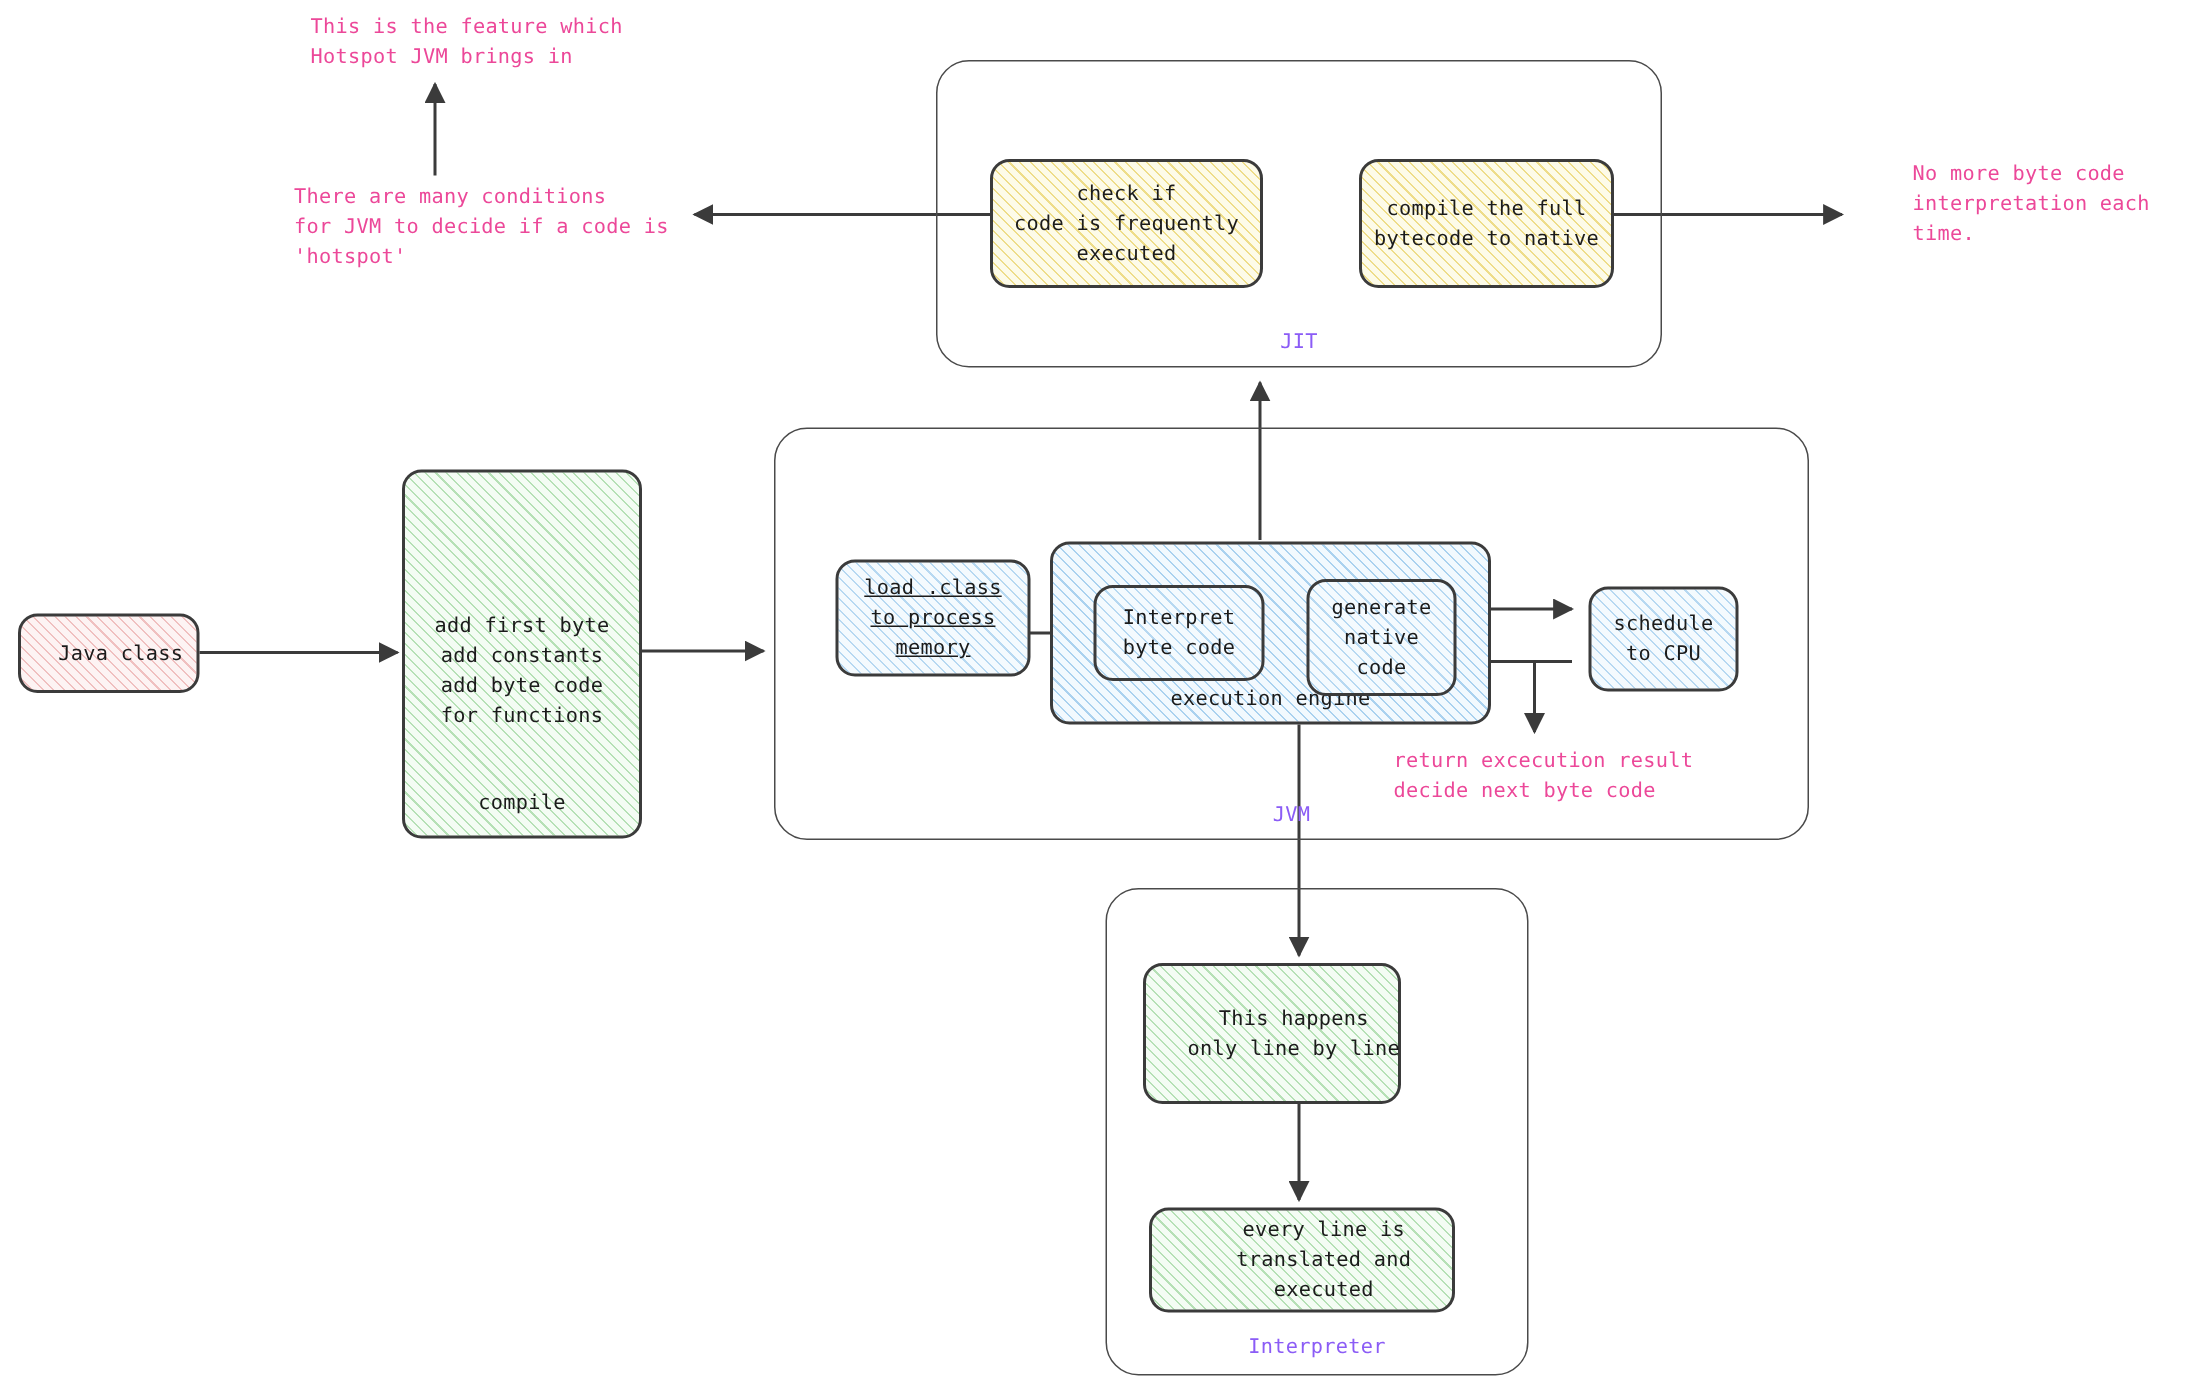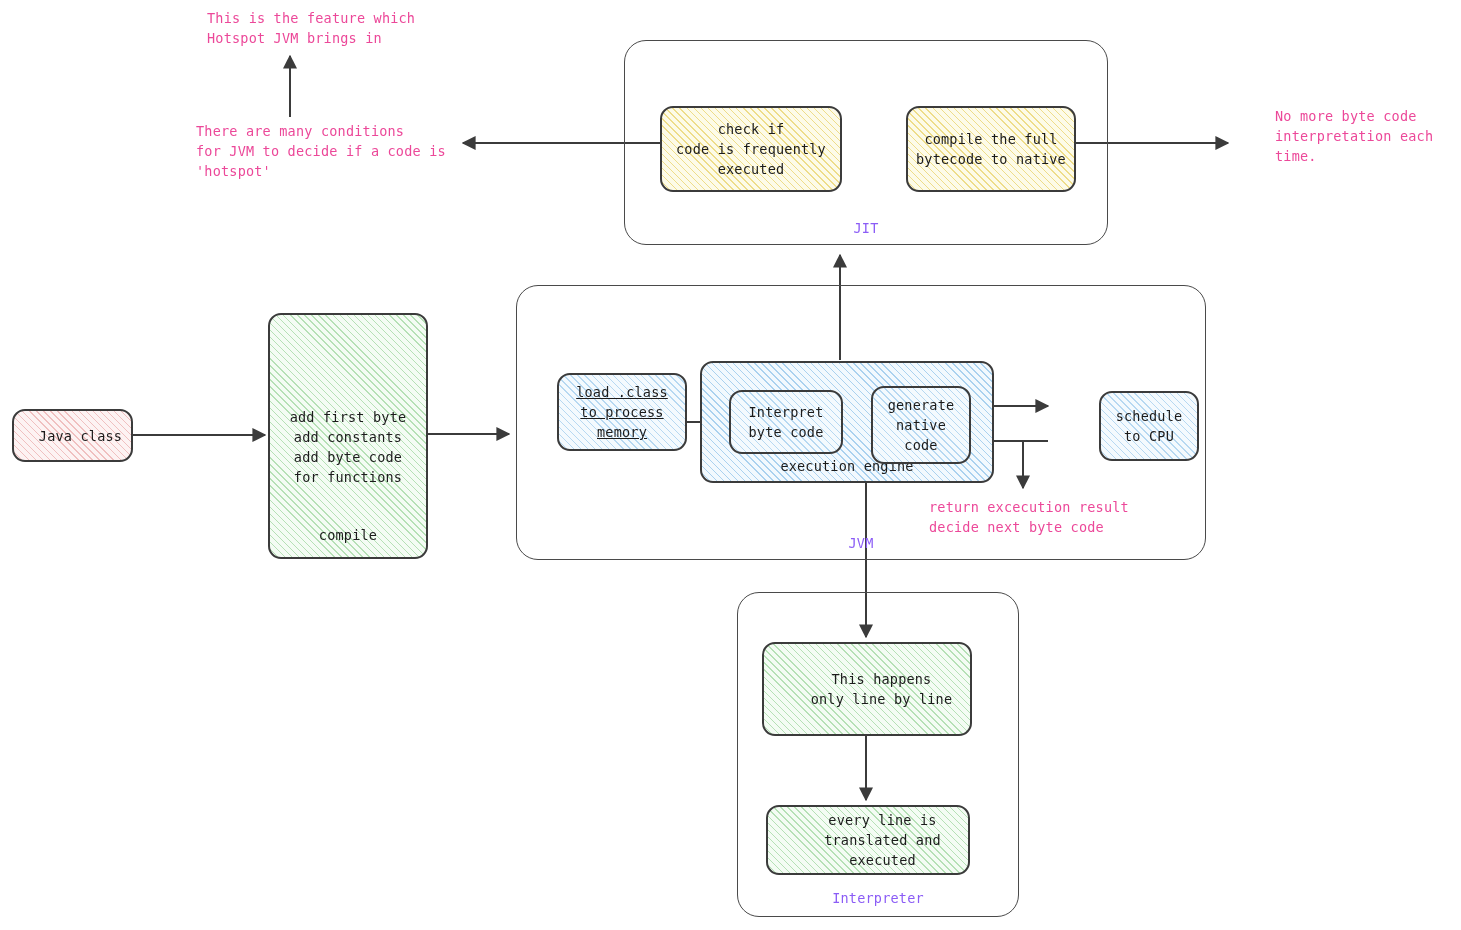--- a/index.html
+++ b/index.html
@@ -211,39 +211,39 @@
 bytecode to native</div>
 
   <div class="container" style="left:516px; top:285px; width:690px; height:275px;">
     <div class="container-label" style="bottom:8px;">JVM</div>
   </div>
 
   <div class="node hatch-blue-light" style="left:557px; top:373px; width:130px; height:78px;text-decoration:underline;">load .class
 to process
 memory</div>
 
-  <div class="node hatch-blue-light" style="left:1099px; top:391px; width:100px; height:70px;text-align:center;">schedule
+  <div class="node hatch-blue-light" style="left:1059px; top:391px; width:100px; height:70px;text-align:center;">schedule
 to CPU</div>
 
   <div class="node-stack hatch-blue" style="left:700px; top:361px; width:294px; height:122px;">
     <div class="sub" style="bottom:5px;">execution engine</div>
   </div>
 
   <div class="node hatch-blue-light" style="left:729px; top:390px; width:114px; height:64px;">Interpret
 byte code</div>
 
   <div class="node hatch-blue-light" style="left:871px; top:386px; width:100px; height:78px;">generate
 native
 code</div>
 
   <div class="container" style="left:737px; top:592px; width:282px; height:325px;">
     <div class="container-label" style="bottom:10px;">Interpreter</div>
   </div>
 
-  <div class="node hatch-green" style="left:762px; top:642px; width:210px; height:94px;">This happens
+  <div class="node hatch-green" style="left:762px; top:642px; width:172px; height:94px;">This happens
 only line by line</div>
 
   <div class="node hatch-green" style="left:766px; top:805px; width:204px; height:70px;">every line is
 translated and
 executed</div>
 
   <div class="node hatch-pink" style="left:12px; top:409px; width:121px; height:53px;padding-left:16px;">Java class</div>
 
   <div class="node-stack hatch-green" style="left:268px; top:313px; width:160px; height:246px;">
     <div class="body" style="top:92px;">add first byte

